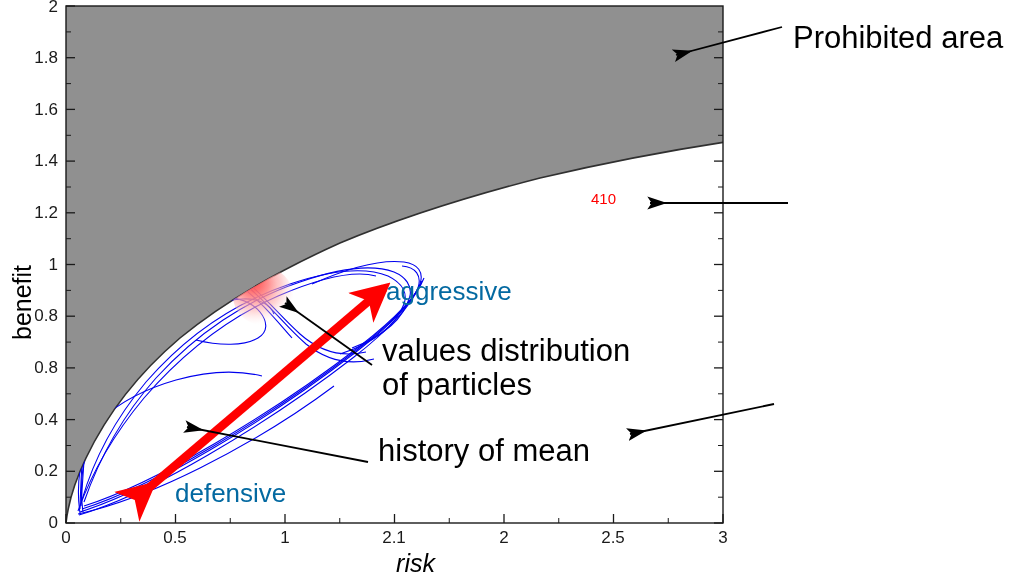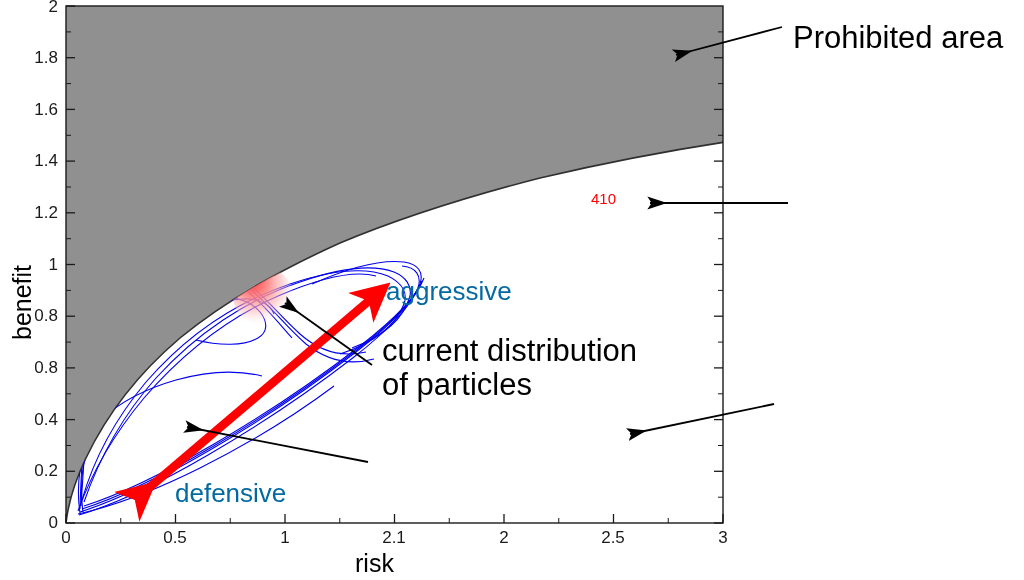--- a/index.html
+++ b/index.html
@@ -270,31 +270,32 @@
   <div class="txt tick-label tick-y" style="left:20px; top:513px; width:38px;">0</div>
 
   <div class="txt tick-label" style="left:46px;  top:528px; width:40px; text-align:center;">0</div>
   <div class="txt tick-label" style="left:155px; top:528px; width:40px; text-align:center;">0.5</div>
   <div class="txt tick-label" style="left:265px; top:528px; width:40px; text-align:center;">1</div>
   <div class="txt tick-label" style="left:374px; top:528px; width:40px; text-align:center;">2.1</div>
   <div class="txt tick-label" style="left:484px; top:528px; width:40px; text-align:center;">2</div>
   <div class="txt tick-label" style="left:593px; top:528px; width:40px; text-align:center;">2.5</div>
   <div class="txt tick-label" style="left:703px; top:528px; width:40px; text-align:center;">3</div>
 
-  <div class="txt axis-title" style="left:355px; top:549px; width:80px; text-align:left;">risk</div>
+  <div class="txt axis-title" style="left:355px; top:549px; width:80px; text-align:right;font-style:italic;">risk</div>
 
   <div class="txt axis-title ylabel" style="left:8px; top:340px; width:140px; text-align:left;">benefit</div>
 
   <div class="txt annot" style="left:793px; top:21px;">Prohibited area</div>
 
 
 
   <div class="txt timestep" style="left:591px; top:190px;">410</div>
 
   <div class="txt annot-red" style="left:386px; top:276px;">aggressive</div>
 
   <div class="txt annot-red" style="left:175px; top:478px;">defensive</div>
 
-  <div class="txt annot" style="left:382px; top:334px;">current distribution</div>
+  <div class="txt annot" style="left:382px; top:334px;">values distribution</div>
   <div class="txt annot" style="left:382px; top:368px;">of particles</div>
 
+  <div class="txt annot" style="left:378px; top:434px;">history of mean</div>
 
 </div>
 
 </body></html>

